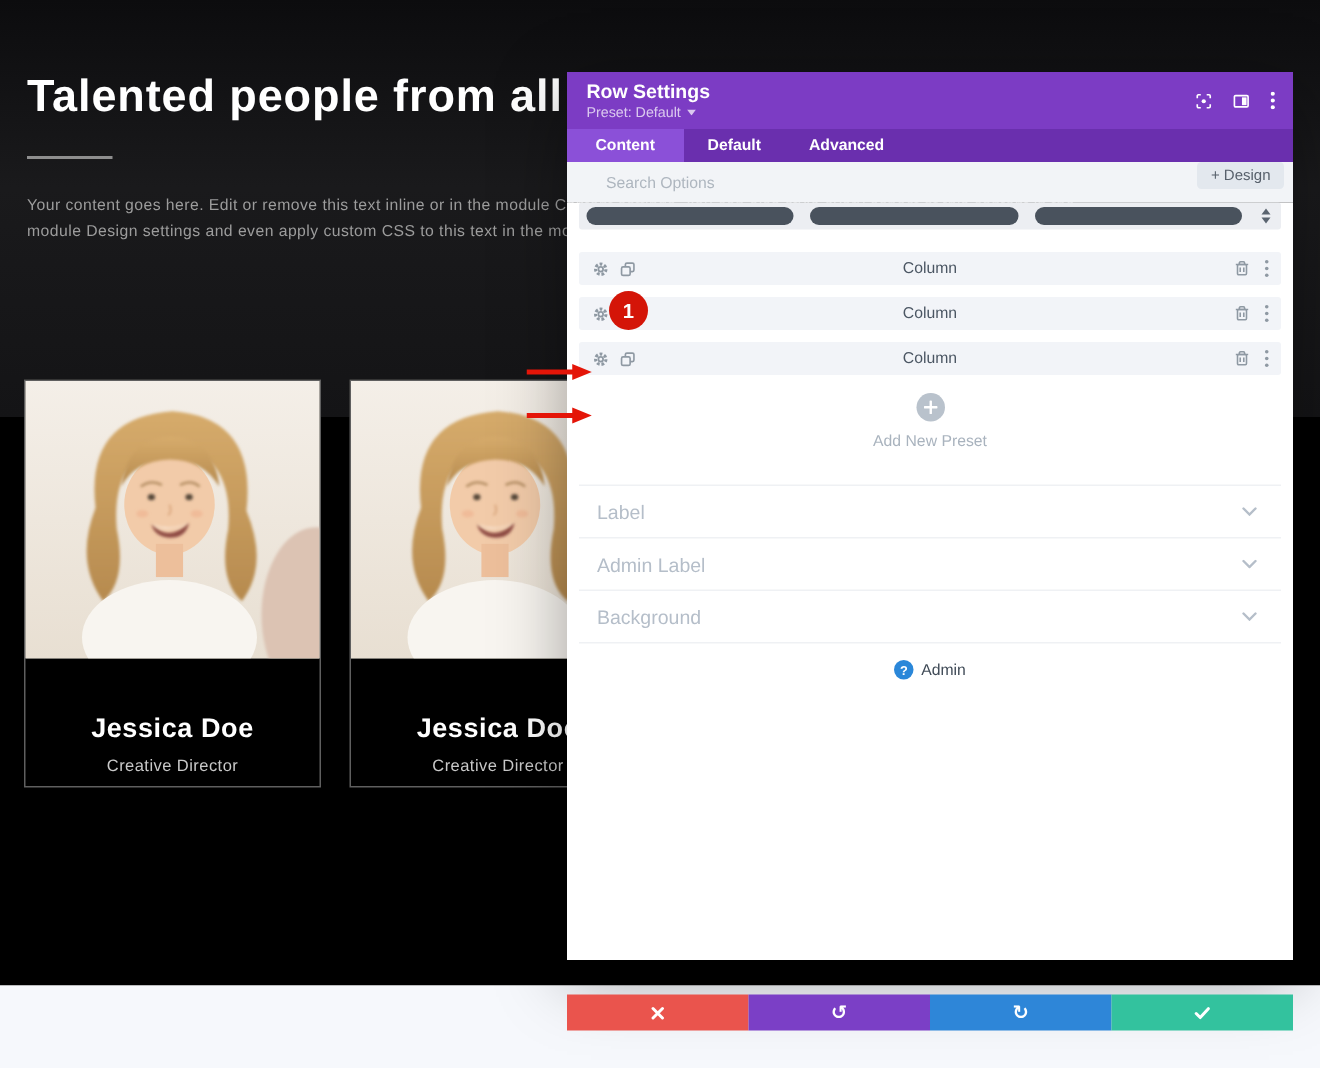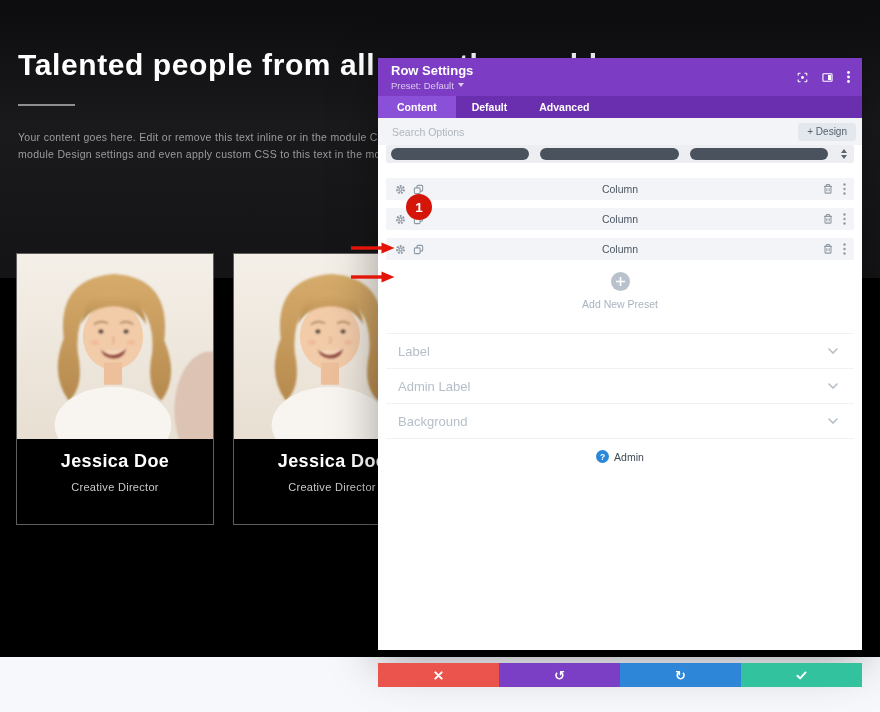--- a/index.html
+++ b/index.html
@@ -17,39 +17,39 @@
     font-size:30px; font-weight:bold; letter-spacing:0.6px; white-space:nowrap; line-height:1; }
   .heading-divider { position:absolute; left:18px; top:104px; z-index:1; width:57px; height:2px; background:#8e8e8e; }
   .hero-body { position:absolute; left:18px; top:129px; z-index:1; }
   .hero-body div { color:#9c9c9c; font-size:10.5px; letter-spacing:0.3px; line-height:17px; white-space:nowrap; }
 
   
   .cards-row { position:absolute; left:16px; top:253px; z-index:2; display:flex; gap:19px; }
   .person-card { width:198px; height:272px; border:1px solid #5f5f5f; background:#000; }
   .card-photo { width:196px; height:185px; overflow:hidden; background:#ece5da; }
   .card-photo svg { display:block; width:100%; height:100%; }
-  .card-info { text-align:center; padding-top:12px; }
+  .card-info { text-align:center; padding-top:36px; }
   .card-name { color:#fff; font-size:18px; font-weight:bold; letter-spacing:0.4px; }
   .card-role { color:#c9c9c9; font-size:11px; margin-top:9px; letter-spacing:0.3px; }
 
   
-  .modal { position:absolute; left:378px; top:58px; width:484px; height:592px; z-index:10;
+  .modal { position:absolute; left:378px; top:48px; width:484px; height:592px; z-index:10;
     display:flex; flex-direction:column; box-shadow:0 12px 45px rgba(0,0,0,0.35); }
   .m-header { height:38px; background:#7c3cc4; display:flex; align-items:center; padding:0 12px 0 13px; flex:none; }
   .m-titles { flex:1; }
   .m-title { color:#fff; font-size:13px; font-weight:bold; line-height:13px; }
   .m-preset { color:rgba(255,255,255,0.72); font-size:9.5px; margin-top:3px; display:flex; align-items:center; gap:4px; }
   .m-header-icons { display:flex; align-items:center; gap:14px; }
   .hicon { display:inline-flex; cursor:pointer; }
 
   .m-tabs { height:22px; background:#6a2fae; display:flex; flex:none; }
   .m-tab { color:#fff; font-size:10.5px; font-weight:bold; display:flex; align-items:center; padding:0 16px; cursor:pointer; }
   .m-tab.active { background:#8b50d8; padding:0 19px; }
 
-  .m-search { height:27px; background:#f2f4f7; display:flex; align-items:center; padding:0 6px 0 0; flex:none; }
+  .m-search { height:27px; background:#f2f4f7; display:flex; align-items:flex-start; padding:0 6px 0 12px; flex:none; }
   .m-search input { flex:1; height:100%; border:0; background:transparent; outline:none;
     font-family:"Liberation Sans",sans-serif; font-size:10.5px; color:#6b7580; padding-left:14px; }
   .m-search input::placeholder { color:#aeb6bf; opacity:1; }
   .filter-btn { background:#e3e8ee; border-radius:3px; height:18px; padding:0 9px; font-size:10px;
     color:#57606b; display:flex; align-items:center; cursor:pointer; white-space:nowrap; }
 
   .m-body { flex:1; background:#fff; padding:0 8px; overflow:hidden; }
   .cs-label { margin:10px 0 5px 1px; font-size:10.5px; color:#3e4a57; }
   .structure-bar { height:18px; background:#eceef2; border-radius:2px; display:flex; align-items:center; padding:0 5px; gap:11px; }
   .col-bar { flex:1; height:12px; background:#49525d; border-radius:7px; cursor:pointer; }

